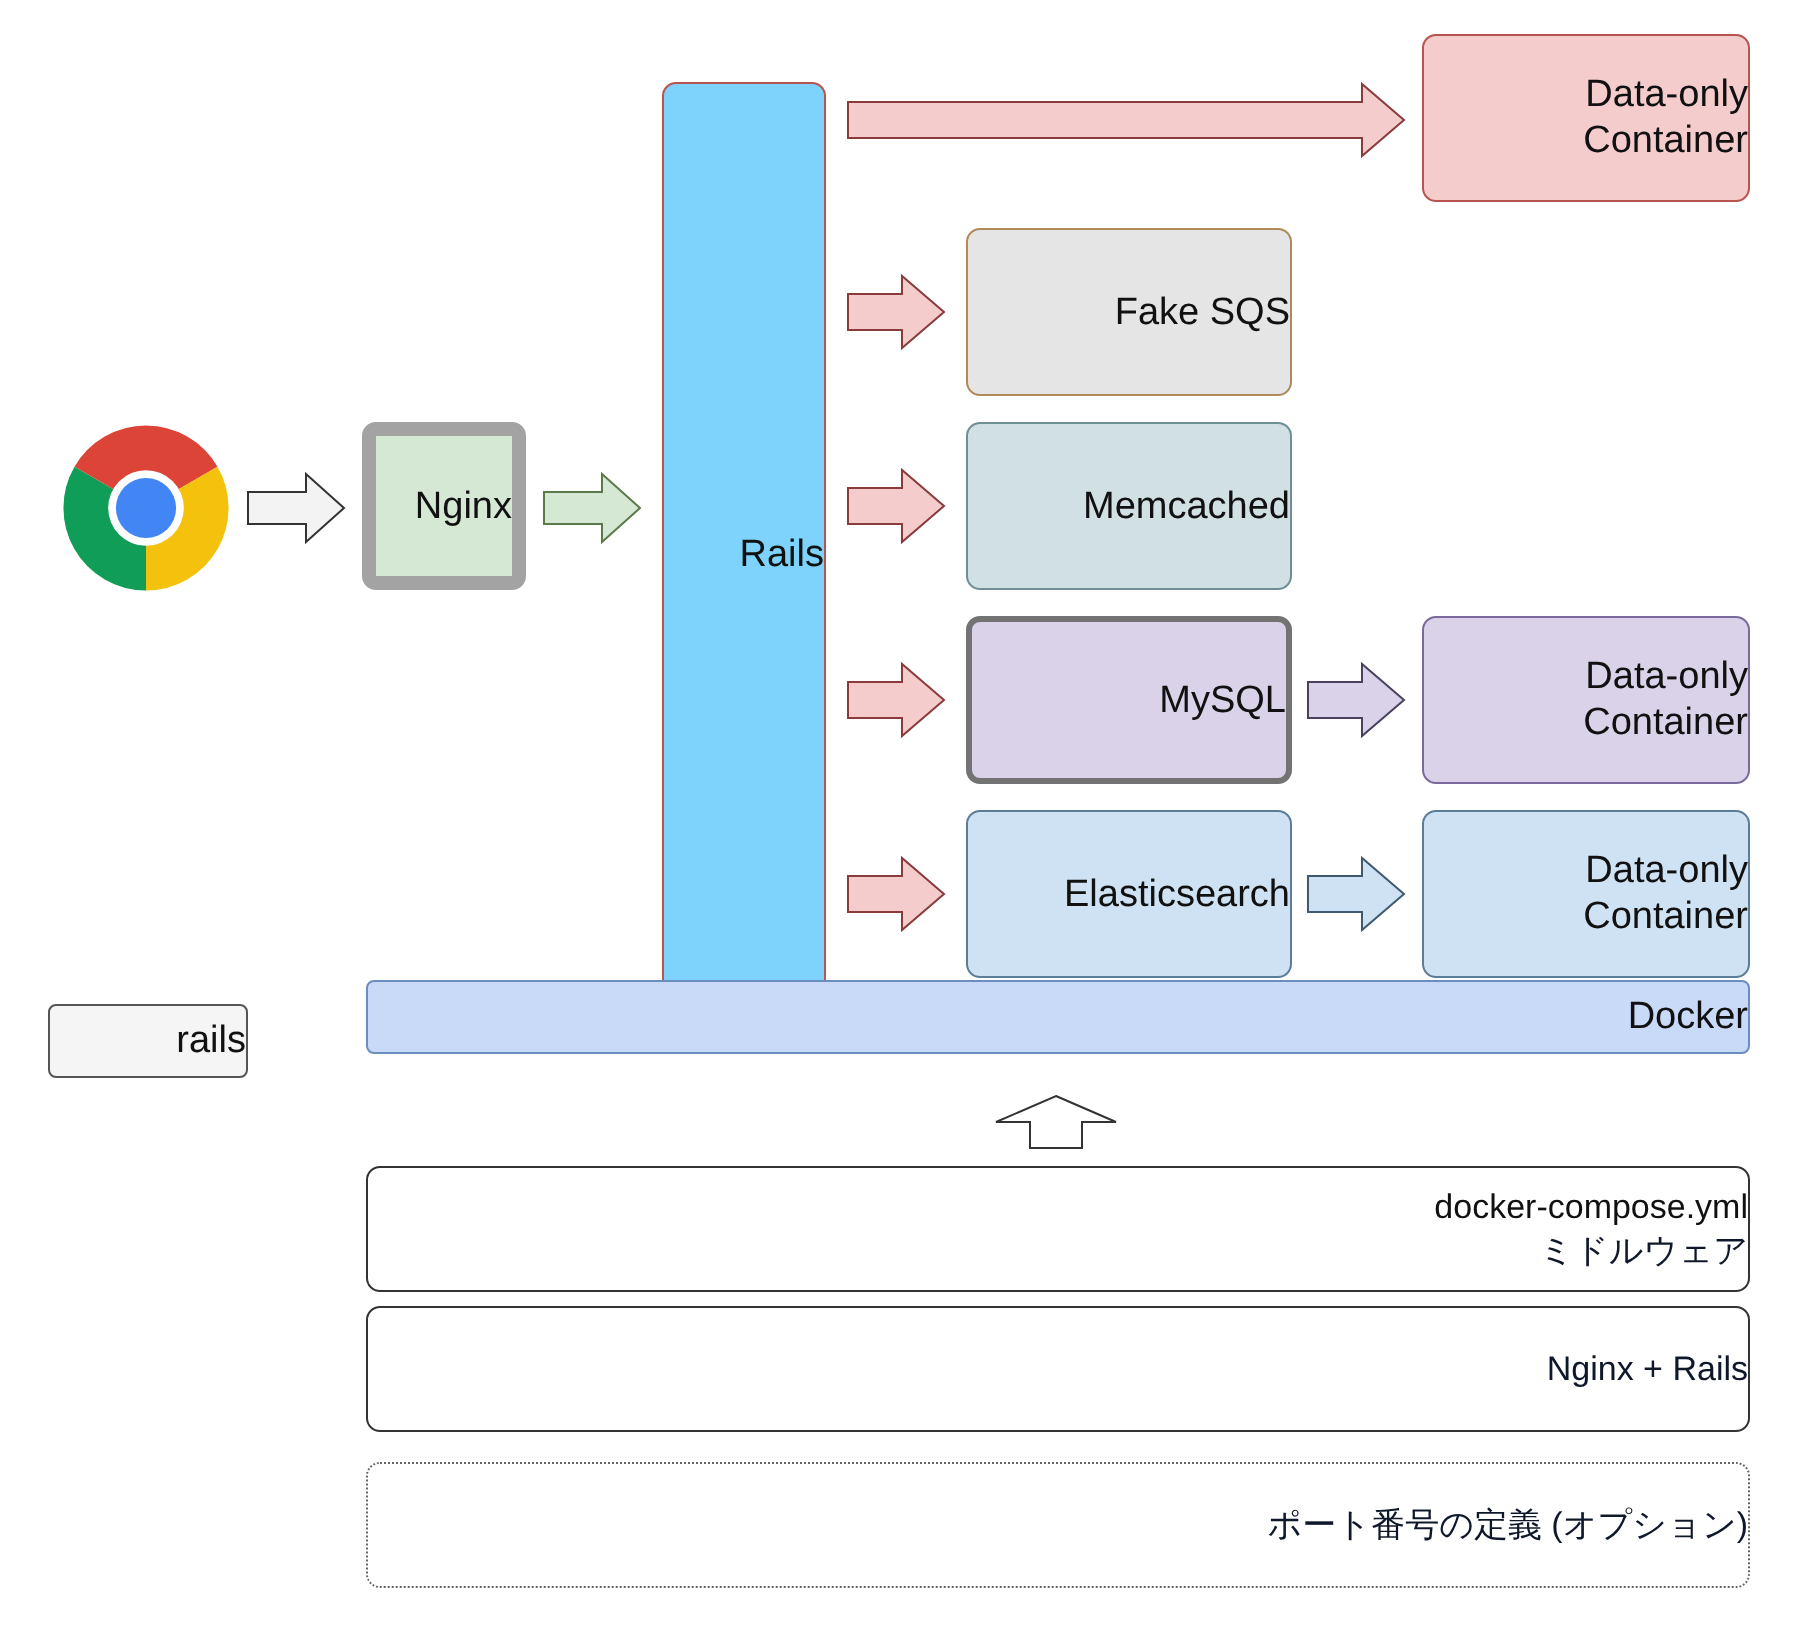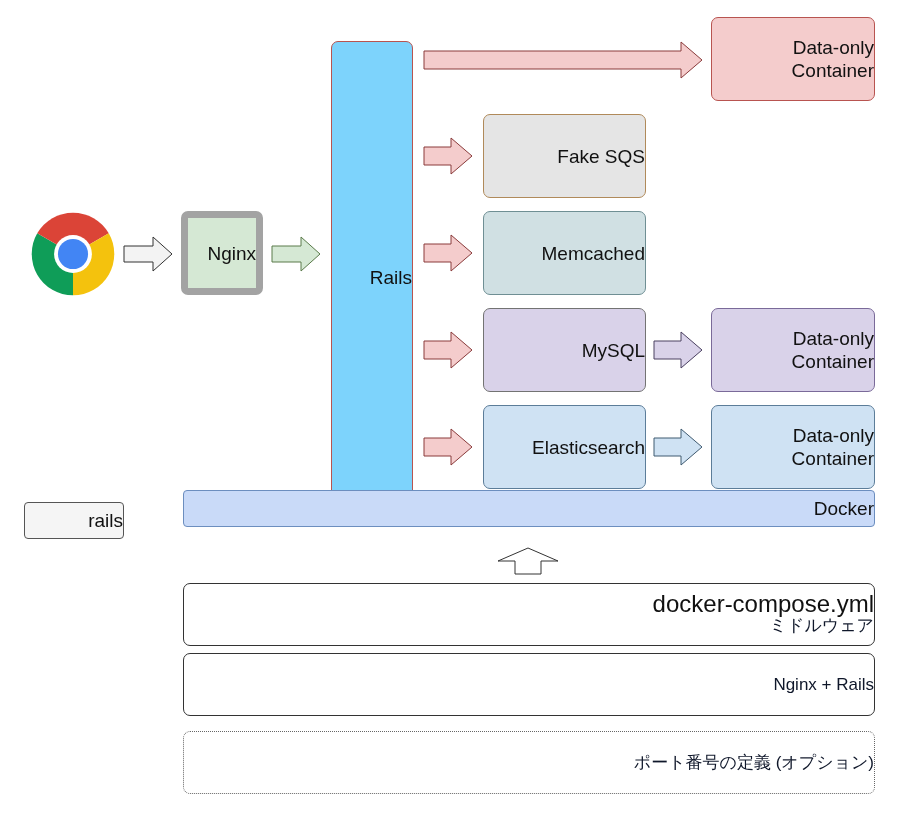--- a/index.html
+++ b/index.html
@@ -4,21 +4,21 @@
 <style>
   html, body { margin:0; padding:0; background:#ffffff; }
   body { width:902px; height:814px; position:relative; overflow:hidden;
          font-family:"Liberation Sans", sans-serif; color:#111; }
   .box { position:absolute; box-sizing:border-box; border-radius:7px;
          display:flex; flex-direction:column; align-items:flex-end; justify-content:center;
          text-align:center; font-size:19px; line-height:23px; }
   .arrow { position:absolute; }
   svg.arrow { overflow:visible; }
   .chrome { position:absolute; left:30px; top:211px; width:86px; height:86px; }
-  .file-title { font-size:24px; line-height:23px; }
+  .file-title { font-size:17px; line-height:23px; }
   .file-sub { font-size:17px; line-height:22px; color:#0f172a; }
 </style>
 </head>
 <body>
 
 <svg class="chrome" viewBox="0 0 100 100">
   <path d="M50 50 L50 2 A48 48 0 0 1 91.57 26 Z" fill="#db4437"></path>
   <path d="M50 50 L91.57 26 A48 48 0 0 1 50 98 Z" fill="#f4c20d"></path>
   <path d="M50 50 L50 98 A48 48 0 0 1 8.43 26 Z" fill="#0f9d58"></path>
   <path d="M50 50 L8.43 26 A48 48 0 0 1 50 2 Z" fill="#db4437"></path>
@@ -63,21 +63,21 @@
 <svg class="arrow" style="left:423px;top:428px;width:50px;height:38px" viewBox="0 0 50 38">
   <polygon points="1,10 28,10 28,1 49,19 28,37 28,28 1,28" fill="#f4cccc" stroke="#8a3b3b" stroke-width="1"></polygon>
 </svg>
 
 <div class="box" style="left:483px;top:114px;width:163px;height:84px;border:1px solid #b08a5a;background:#e5e5e5;">
   <span>Fake SQS</span>
 </div>
 <div class="box" style="left:483px;top:211px;width:163px;height:84px;border:1px solid #6f8f94;background:#d0e0e3;">
   <span>Memcached</span>
 </div>
-<div class="box" style="left:483px;top:308px;width:163px;height:84px;border:1px solid #737373;background:#d9d2e9;">
+<div class="box" style="left:483px;top:308px;width:163px;height:84px;border:3px solid #737373;background:#d9d2e9;">
   <span>MySQL</span>
 </div>
 <div class="box" style="left:483px;top:405px;width:163px;height:84px;border:1px solid #5c7d99;background:#cfe2f3;">
   <span>Elasticsearch</span>
 </div>
 
 <svg class="arrow" style="left:653px;top:331px;width:50px;height:38px" viewBox="0 0 50 38">
   <polygon points="1,10 28,10 28,1 49,19 28,37 28,28 1,28" fill="#d9d2e9" stroke="#4a4060" stroke-width="1"></polygon>
 </svg>
 <svg class="arrow" style="left:653px;top:428px;width:50px;height:38px" viewBox="0 0 50 38">

